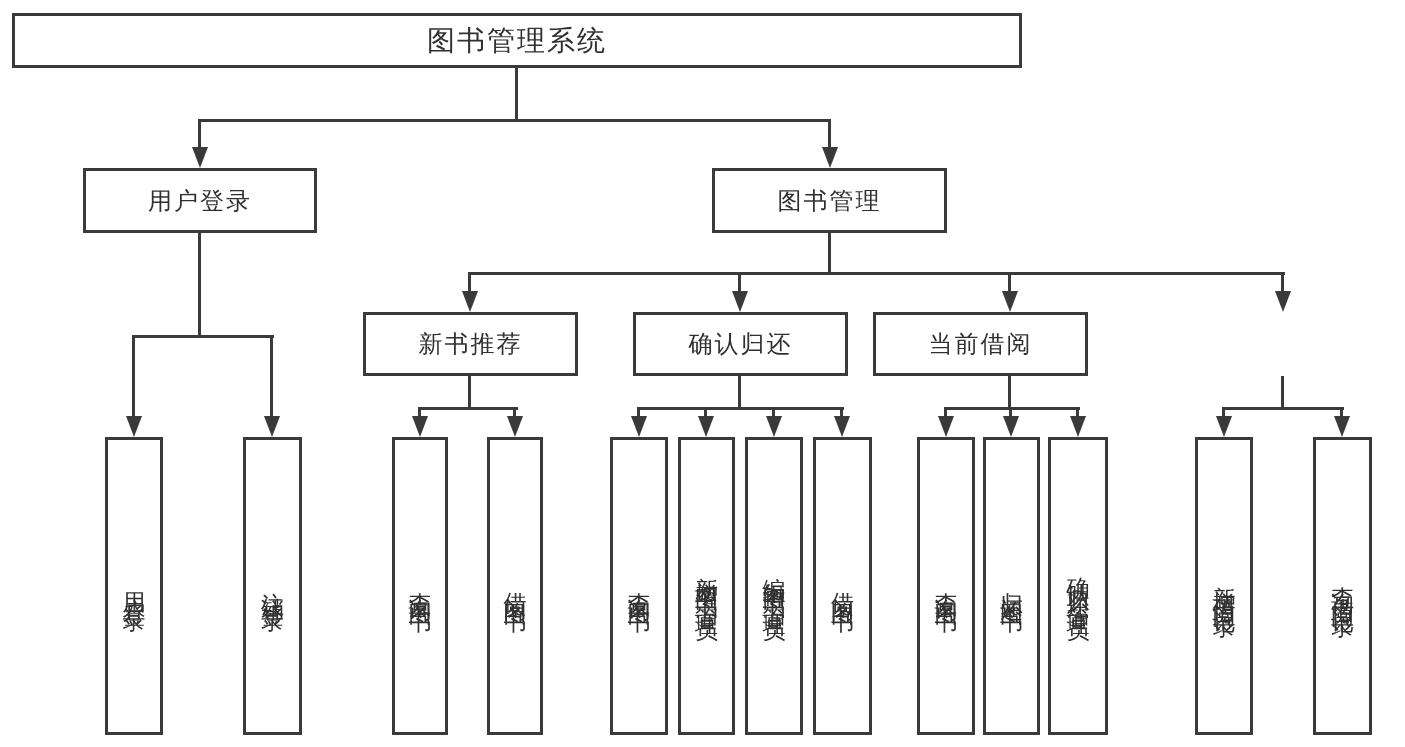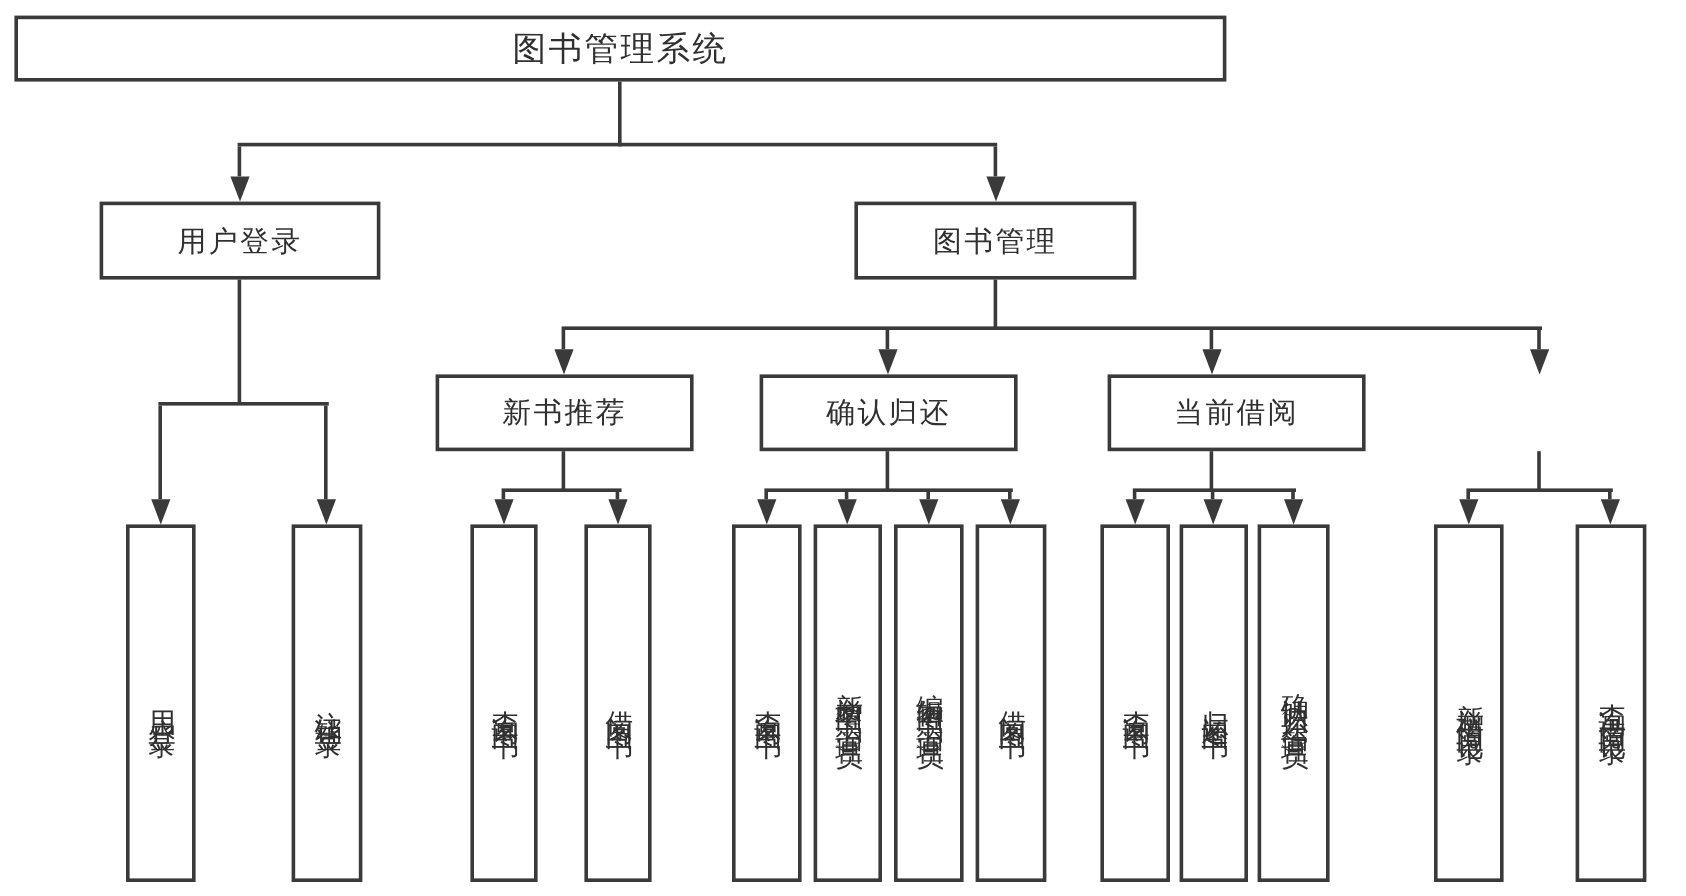--- a/index.html
+++ b/index.html
@@ -31,21 +31,21 @@
     position:absolute; right:14px; bottom:4px;
     font-size:21px; color:#bcbcbc; letter-spacing:1px; white-space:nowrap;
   }
 
   
   #b-root    { left:12px;   top:13px;  width:1010px; height:55px; font-size:28px; }
   #b-login   { left:83px;   top:168px; width:234px;  height:65px; }
   #b-mgmt    { left:712px;  top:168px; width:235px;  height:65px; }
   #b-rec     { left:363px;  top:312px; width:215px;  height:64px; }
   #b-borrow  { left:633px;  top:312px; width:215px;  height:64px; }
-  #b-current { left:923px;  top:312px; width:215px;  height:64px; }
+  #b-current { left:873px;  top:312px; width:215px;  height:64px; }
   #b-records { left:1174px; top:312px; width:219px;  height:64px; }
   .leaf { top:437px; height:298px; }
   #v1  { left:105px;  width:58px; }
   #v2  { left:243px;  width:59px; }
   #v3  { left:392px;  width:56px; }
   #v4  { left:487px;  width:56px; }
   #v5  { left:610px;  width:58px; }
   #v6  { left:678px;  width:57px; }
   #v7  { left:745px;  width:58px; }
   #v8  { left:813px;  width:59px; }

